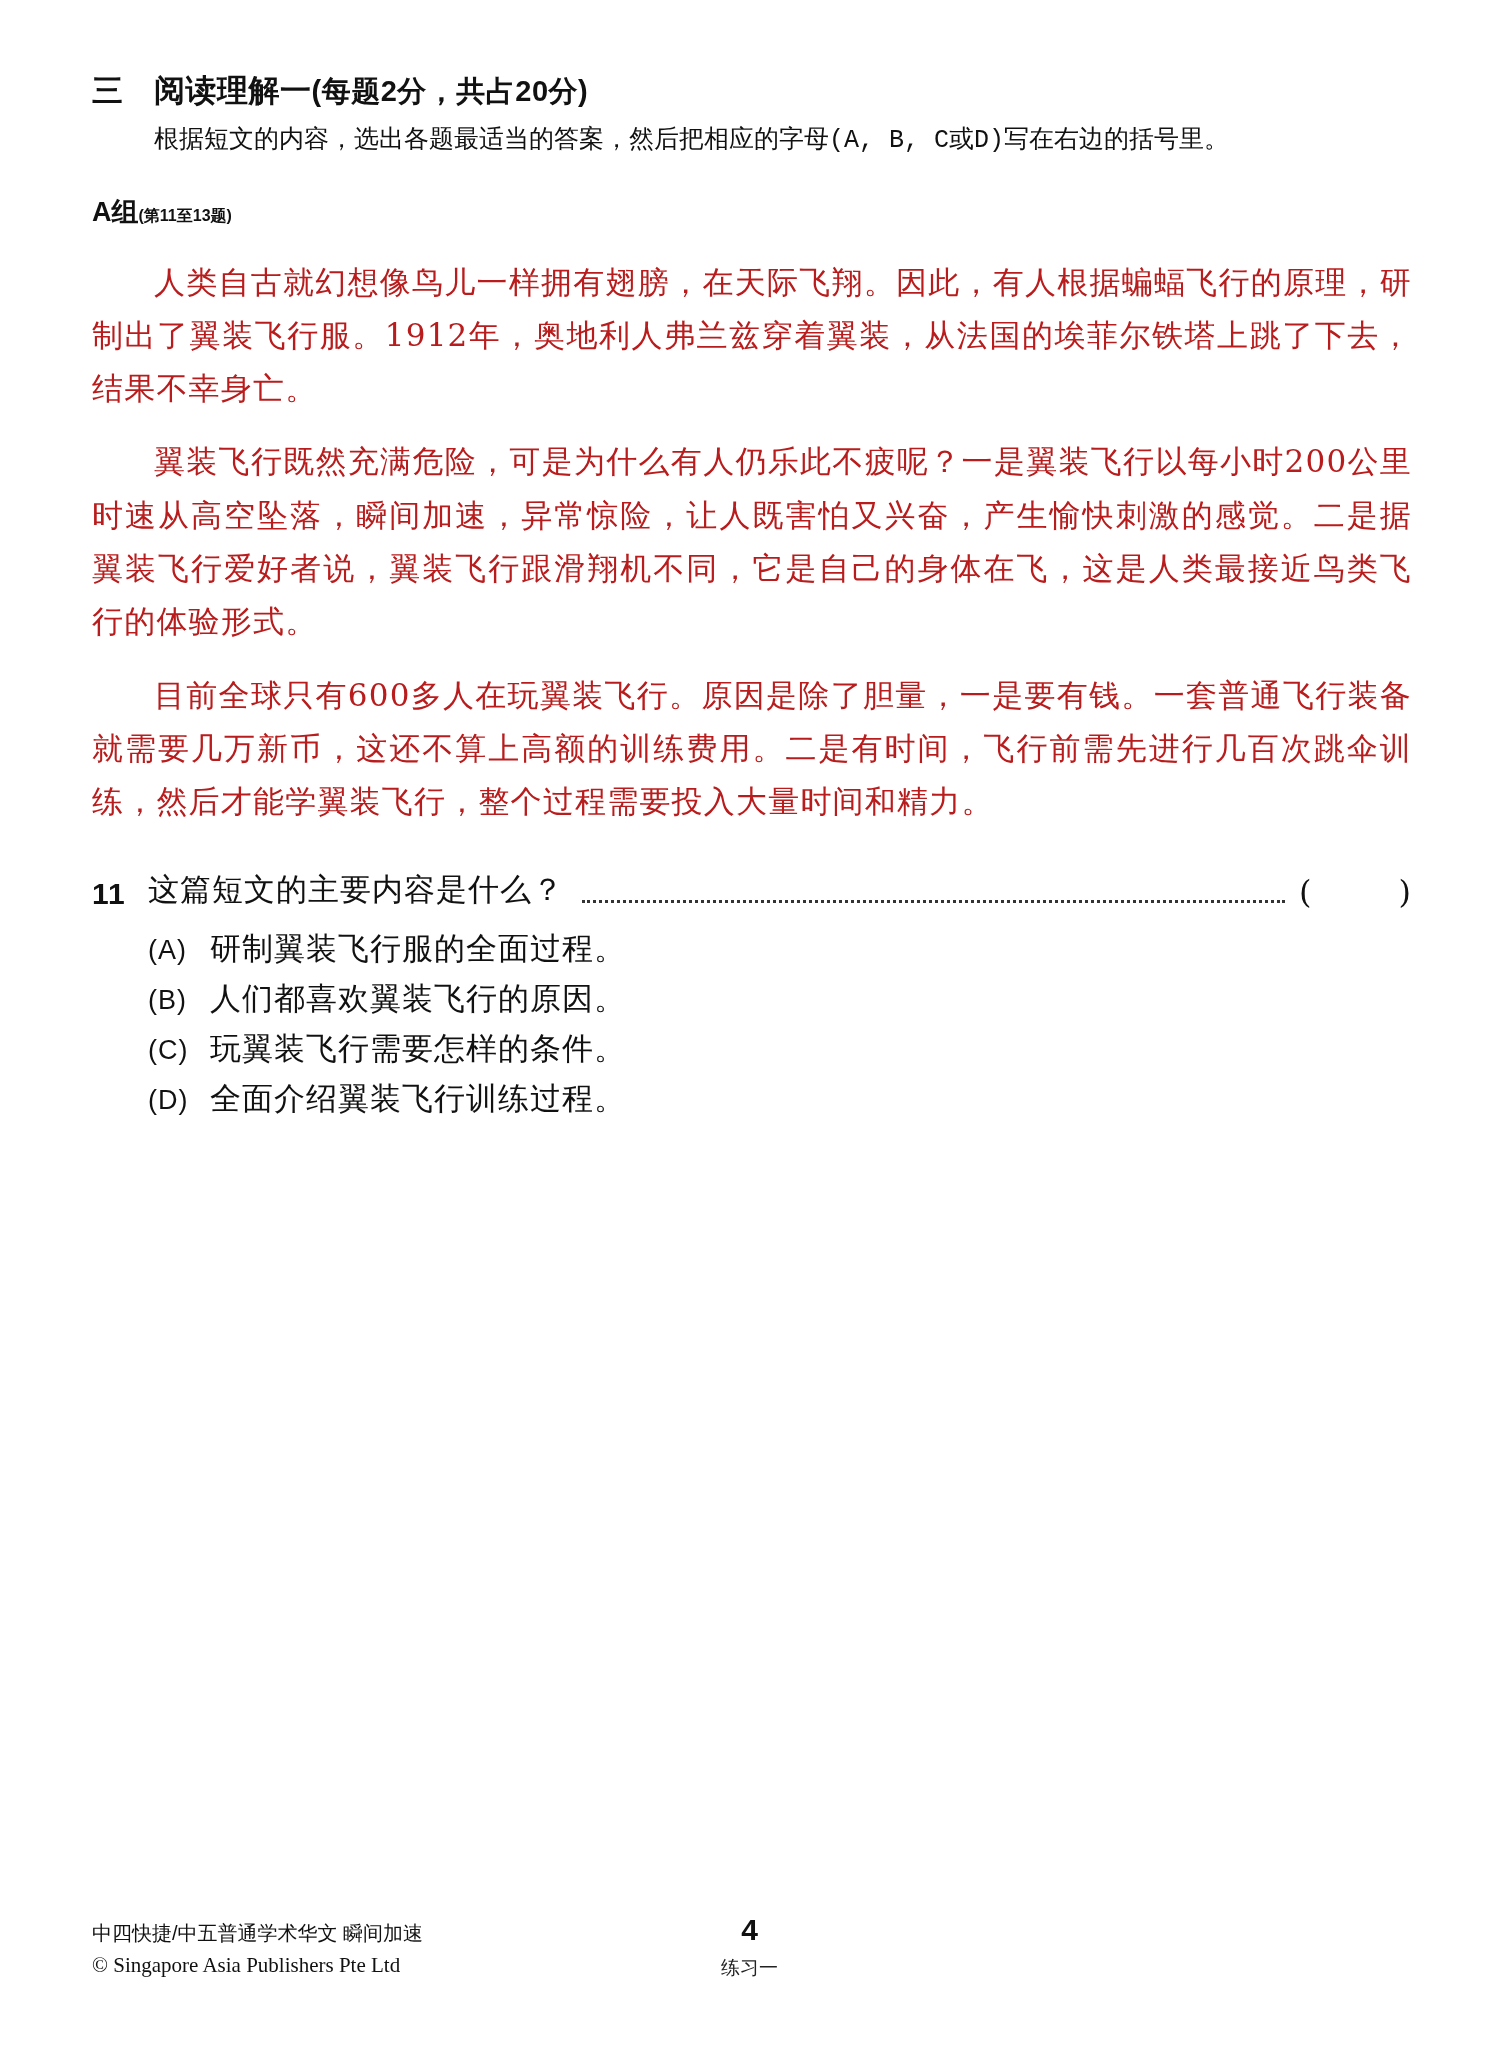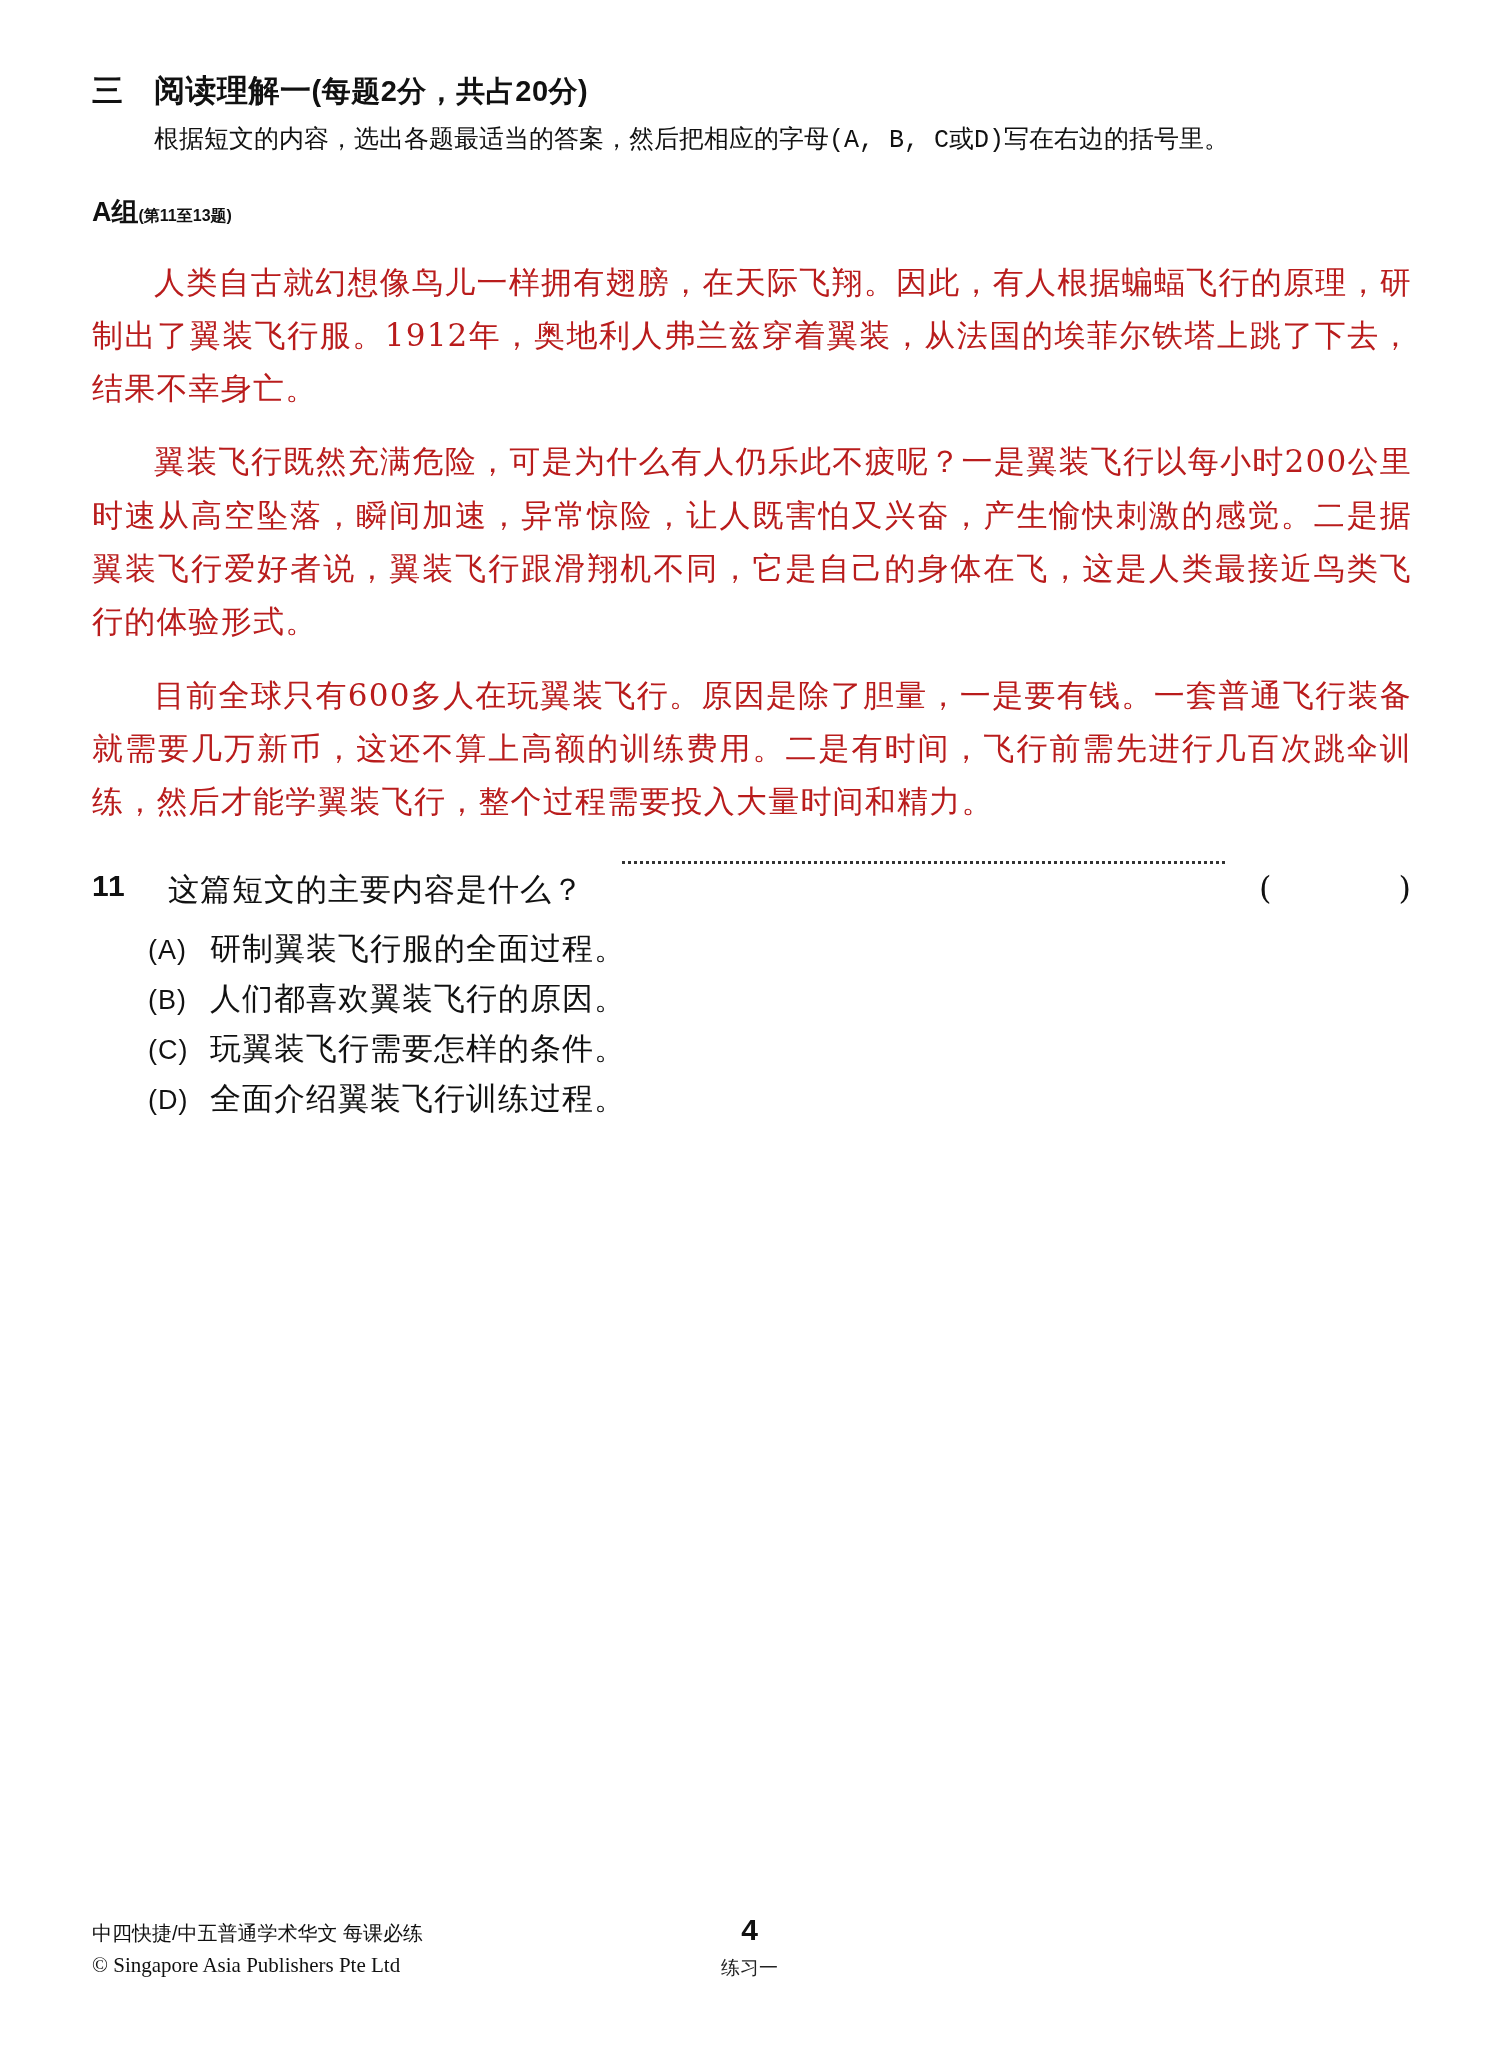--- a/index.html
+++ b/index.html
@@ -81,25 +81,24 @@
     margin: 0 0 20px 0;
     text-indent: 2em;
   }
 
   
   .question {
     margin-top: 40px;
   }
   .q-line {
     display: flex;
-    align-items: flex-start;
+    align-items: flex-end;
     font-family: "DejaVu Serif", serif;
     font-size: 31px;
     letter-spacing: 1px;
-    gap: 20px;
   }
   .q-num {
     font-family: "Liberation Sans", sans-serif;
     font-weight: bold;
     font-size: 30px;
     width: 56px;
     flex: 0 0 56px;
   }
   .q-text {
     white-space: nowrap;
@@ -228,21 +227,21 @@
           <span class="opt-tag">(D)</span>
           <span>全面介绍翼装飞行训练过程。</span>
         </div>
       </div>
     </div>
 
   </div>
 
   <div class="footer">
     <div class="footer-left">
-      <div>中四快捷/中五普通学术华文 每课必练</div>
+      <div>中四快捷/中五普通学术华文 瞬间加速</div>
       <div class="copy">© Singapore Asia Publishers Pte Ltd</div>
     </div>
     <div class="footer-center">
       <div class="page-no">4</div>
       <div class="page-sub">练习一</div>
     </div>
   </div>
 
 </div>
 

